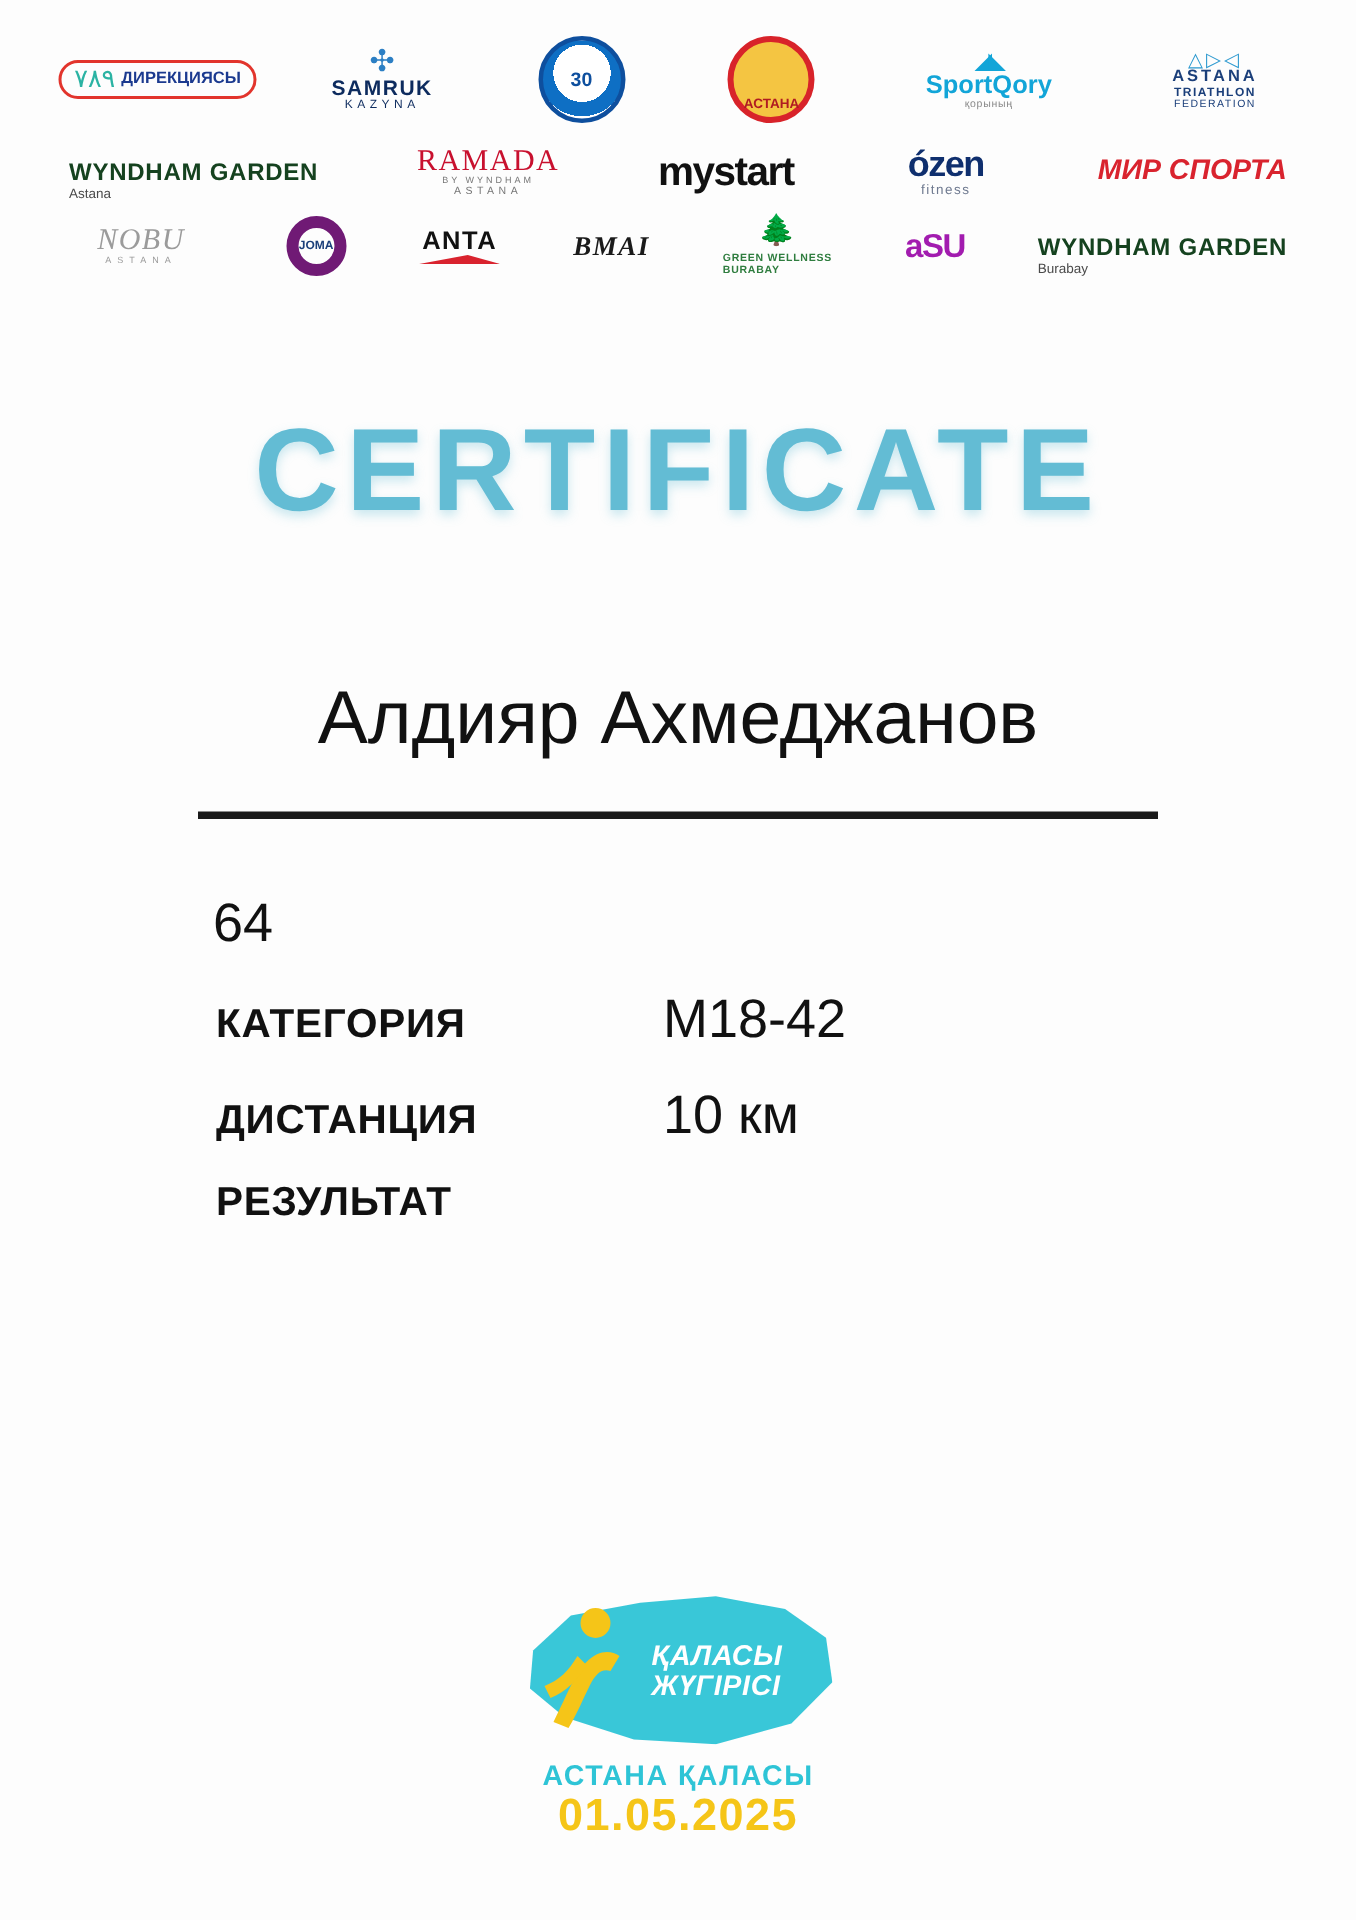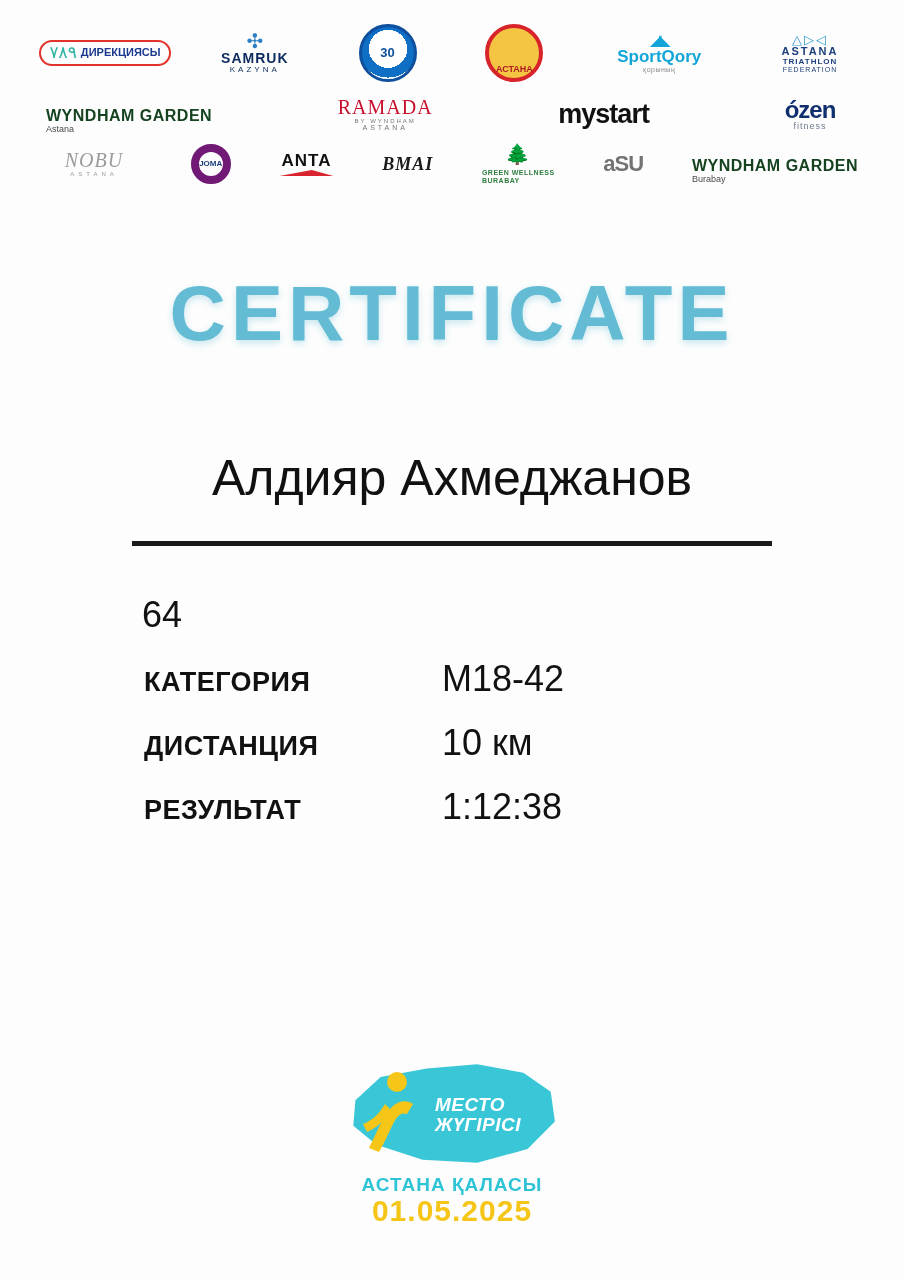--- a/index.html
+++ b/index.html
@@ -123,21 +123,21 @@
   .l-anta { color: #111; }
   .l-anta .a1 { font-size: 17px; font-weight: bold; letter-spacing: 1px; }
   .l-anta .a2 { width: 54px; height: 6px; background: #d9232e; clip-path: polygon(0 100%, 60% 0, 100% 100%); }
 
   .l-bmai { font-family: "Liberation Serif", serif; font-size: 18px; font-weight: bold; font-style: italic; color: #1a1a1a; letter-spacing: 1px;}
 
   .l-green { display: flex; align-items: center; gap: 5px; color: #2f7d3f; }
   .l-green .trees { font-size: 20px; color: #3aa055; line-height: 1; }
   .l-green .g1 { font-size: 7px; font-weight: bold; letter-spacing: .5px; text-align: left; }
 
-  .l-asu { font-size: 22px; font-weight: bold; color: #737373; letter-spacing: -1px; }
+  .l-asu { font-size: 22px; font-weight: bold; color: #a21caf; letter-spacing: -1px; }
 
   
   .title {
     font-size: 78px;
     font-weight: bold;
     letter-spacing: 5px;
     color: #63bcd4;
     text-shadow: 0 3px 7px rgba(99,188,212,0.35);
     margin-top: 68px;
     margin-bottom: 0;
@@ -304,20 +304,21 @@
         <div class="r3">ASTANA</div>
       </div>
 
       <div class="logo l-mystart">mystart</div>
 
       <div class="logo l-ozen">
         <div class="o1">ózen</div>
         <div class="o2">fitness</div>
       </div>
 
+      <div class="logo l-mirsporta">МИР СПОРТА</div>
 
     </div>
 
     <div class="logo-row logo-row-3">
 
       <div class="logo l-nobu">
         <div class="n1">NOBU</div>
         <div class="n2">ASTANA</div>
       </div>
 
@@ -367,34 +368,33 @@
     <div class="result-row">
       <div class="result-label">КАТЕГОРИЯ</div>
       <div class="result-value">M18-42</div>
     </div>
     <div class="result-row">
       <div class="result-label">ДИСТАНЦИЯ</div>
       <div class="result-value">10 км</div>
     </div>
     <div class="result-row">
       <div class="result-label">РЕЗУЛЬТАТ</div>
-      <div class="result-value">1:12:38</div>
     </div>
   </div>
 
   <div class="badge">
     <div class="badge-emblem">
       <div class="badge-map"></div>
       <svg class="badge-runner" viewBox="0 0 62 86">
         <circle cx="36" cy="12" r="10" fill="#f5c518"></circle>
         <path d="M8 78 C18 58 22 46 30 38 C38 30 46 30 52 34 L46 44 C40 42 36 46 32 54 C28 62 24 72 18 82 Z" fill="#f5c518"></path>
         <path d="M30 40 C24 50 16 58 6 62 L2 54 C12 50 18 44 24 34 Z" fill="#f5c518"></path>
       </svg>
       <div class="badge-text">
-        <div>МЕСТО</div>
+        <div>ҚАЛАСЫ</div>
         <div>ЖҮГІРІСІ</div>
       </div>
     </div>
     <div class="badge-city">АСТАНА ҚАЛАСЫ</div>
     <div class="badge-date">01.05.2025</div>
   </div>
 
 </div>
 
 </body></html>

